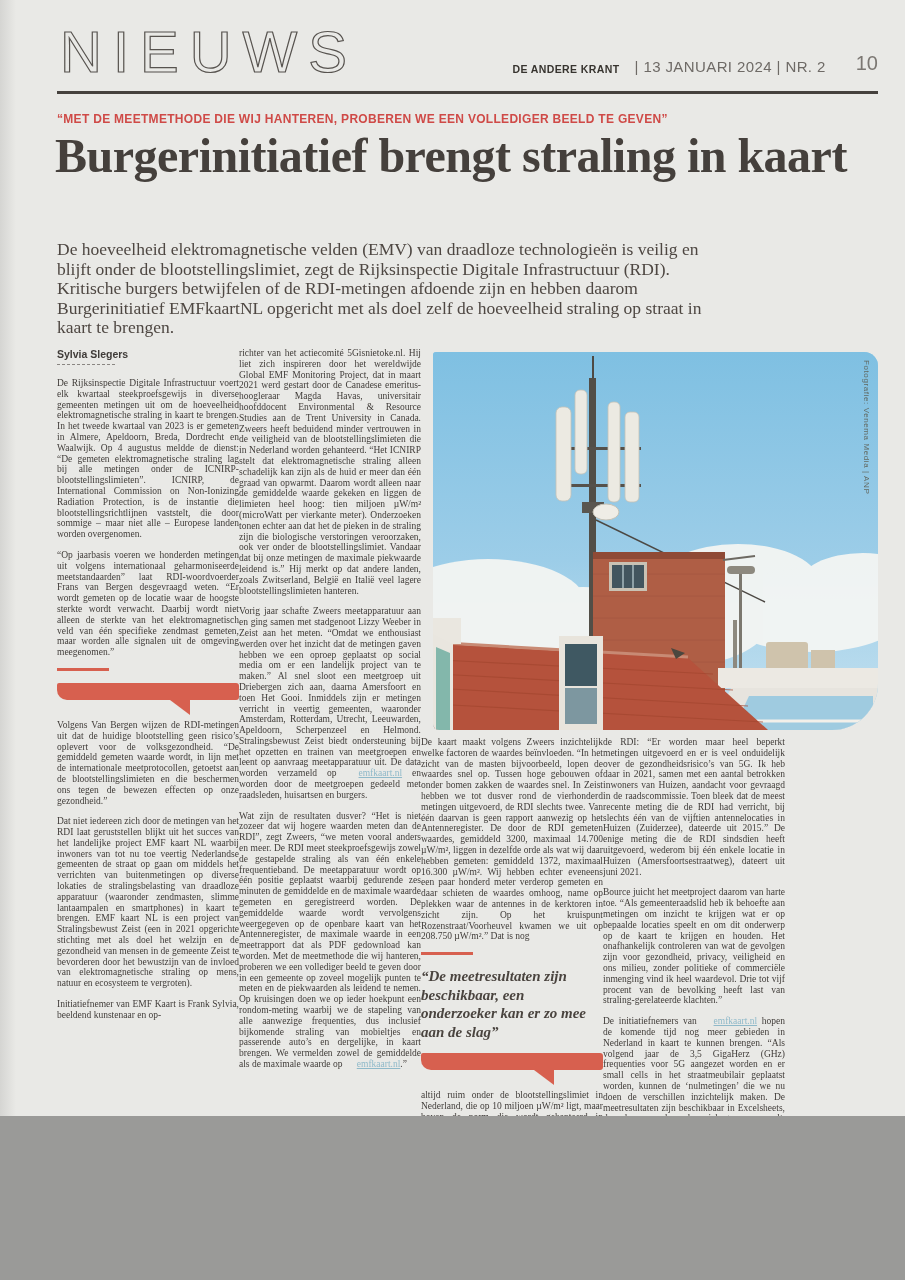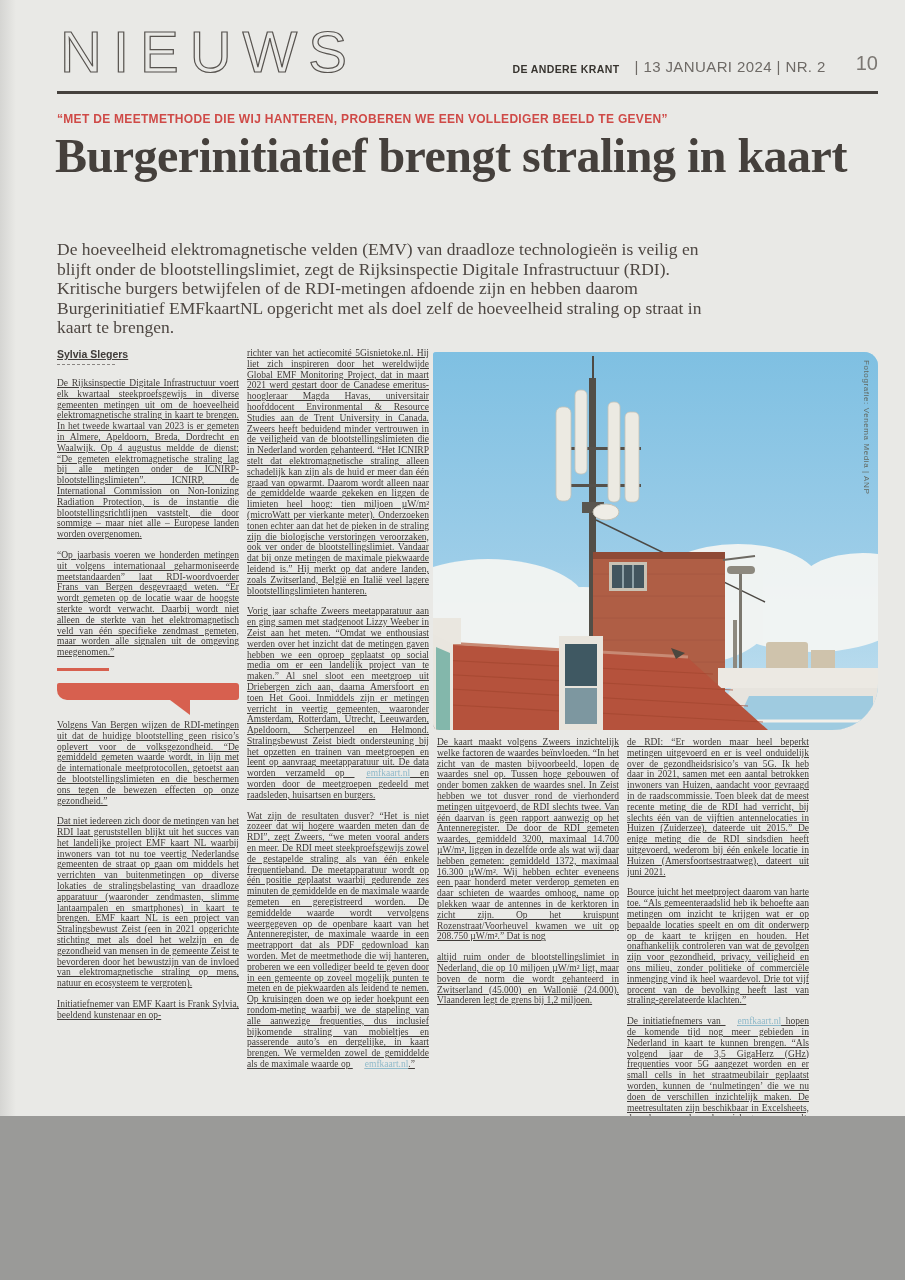--- a/index.html
+++ b/index.html
@@ -24,21 +24,21 @@
 
   
   .kicker{position:absolute;left:57px;top:112px;font-family:"Liberation Sans",sans-serif;
         font-weight:bold;font-size:12px;letter-spacing:.3px;color:#cf4a47;}
   .headline{position:absolute;left:55px;top:128px;font-size:48px;font-weight:bold;
         letter-spacing:-.5px;color:#45403c;white-space:nowrap;}
   .intro{position:absolute;left:57px;top:212px;width:655px;font-size:17.5px;line-height:19.5px;
         color:#4e4742;margin-top:28px;}
 
   
-  .columns{position:absolute;left:57px;top:348px;width:752px;height:932px;display:flex;gap:8px;overflow:hidden;text-decoration:underline;}
+  .columns{position:absolute;left:57px;top:348px;width:752px;height:932px;display:flex;gap:0;overflow:hidden;}
   .col{width:182px;flex:0 0 182px;overflow:hidden;}
   .col-pad{padding-top:389px;}
   .byline{font-family:"Liberation Sans",sans-serif;font-weight:bold;font-size:10.5px;color:#3f3b38;}
   .byline-rule{width:58px;border-top:1.5px dashed #8a8682;margin:4px 0 13px;}
   .para{margin:0 0 10px;font-size:9.5px;line-height:10.8px;text-align:justify;color:#403c39;}
   .inline-link{color:#8fb9c9;text-decoration:underline;cursor:pointer;padding-left:12px;}
   .pq{margin:8px 0 14px;}
   .pq-line{width:52px;height:3px;background:#d7604f;margin:4px 0 12px;}
   .pq-text{font-style:italic;font-weight:600;font-size:15px;line-height:18.5px;color:#4a443f;margin-bottom:12px;}
   .pq-bubble{height:17px;background:#d7604f;border-radius:2px 3px 3px 10px;position:relative;margin-bottom:20px;}
@@ -180,20 +180,25 @@
         <p class="para">Dat niet iedereen zich door de metingen van het RDI laat geruststellen blijkt uit het succes van het landelijke project EMF kaart NL waarbij inwoners van tot nu toe veertig Nederlandse gemeenten de straat op gaan om middels het verrichten van buitenmetingen op diverse lokaties de stralingsbelasting van draadloze apparatuur (waaronder zendmasten, slimme lantaarnpalen en smartphones) in kaart te brengen. EMF kaart NL is een project van Stralingsbewust Zeist (een in 2021 opgerichte stichting met als doel het welzijn en de gezondheid van mensen in de gemeente Zeist te bevorderen door het bewustzijn van de invloed van elektromagnetische straling op mens, natuur en ecosysteem te vergroten).</p>
         <p class="para">Initiatiefnemer van EMF Kaart is Frank Sylvia, beeldend kunstenaar en op-</p>
       </div>
     <div class="col">
         <p class="para">richter van het actiecomité 5Gisnietoke.nl. Hij liet zich inspireren door het wereldwijde Global EMF Monitoring Project, dat in maart 2021 werd gestart door de Canadese emeritus-hoogleraar Magda Havas, universitair hoofddocent Environmental &amp; Resource Studies aan de Trent University in Canada. Zweers heeft beduidend minder vertrouwen in de veiligheid van de blootstellingslimieten die in Nederland worden gehanteerd. “Het ICNIRP stelt dat elektromagnetische straling alleen schadelijk kan zijn als de huid er meer dan één graad van opwarmt. Daarom wordt alleen naar de gemiddelde waarde gekeken en liggen de limieten heel hoog: tien miljoen µW/m² (microWatt per vierkante meter). Onderzoeken tonen echter aan dat het de pieken in de straling zijn die biologische verstoringen veroorzaken, ook ver onder de blootstellingslimiet. Vandaar dat bij onze metingen de maximale piekwaarde leidend is.” Hij merkt op dat andere landen, zoals Zwitserland, België en Italië veel lagere blootstellingslimieten hanteren.</p>
         <p class="para">Vorig jaar schafte Zweers meetapparatuur aan en ging samen met stadgenoot Lizzy Weeber in Zeist aan het meten. “Omdat we enthousiast werden over het inzicht dat de metingen gaven hebben we een oproep geplaatst op social media om er een landelijk project van te maken.” Al snel sloot een meetgroep uit Driebergen zich aan, daarna Amersfoort en toen Het Gooi. Inmiddels zijn er metingen verricht in veertig gemeenten, waaronder Amsterdam, Rotterdam, Utrecht, Leeuwarden, Apeldoorn, Scherpenzeel en Helmond. Stralingsbewust Zeist biedt ondersteuning bij het opzetten en trainen van meetgroepen en leent op aanvraag meetapparatuur uit. De data worden verzameld op <a class="inline-link" href="#">emfkaart.nl</a> en worden door de meetgroepen gedeeld met raadsleden, huisartsen en burgers.</p>
         <p class="para">Wat zijn de resultaten dusver? “Het is niet zozeer dat wij hogere waarden meten dan de RDI”, zegt Zweers, “we meten vooral anders en meer. De RDI meet steekproefsgewijs zowel de gestapelde straling als van één enkele frequentieband. De meetapparatuur wordt op één positie geplaatst waarbij gedurende zes minuten de gemiddelde en de maximale waarde gemeten en geregistreerd worden. De gemiddelde waarde wordt vervolgens weergegeven op de openbare kaart van het Antenneregister, de maximale waarde in een meetrapport dat als PDF gedownload kan worden. Met de meetmethode die wij hanteren, proberen we een vollediger beeld te geven door in een gemeente op zoveel mogelijk punten te meten en de piekwaarden als leidend te nemen. Op kruisingen doen we op ieder hoekpunt een rondom-meting waarbij we de stapeling van alle aanwezige frequenties, dus inclusief bijkomende straling van mobieltjes en passerende auto’s en dergelijke, in kaart brengen. We vermelden zowel de gemiddelde als de maximale waarde op <a class="inline-link" href="#">emfkaart.nl</a>.”</p>
       </div>
     <div class="col col-pad">
         <p class="para">De kaart maakt volgens Zweers inzichtelijk welke factoren de waardes beïnvloeden. “In het zicht van de masten bijvoorbeeld, lopen de waardes snel op. Tussen hoge gebouwen of onder bomen zakken de waardes snel. In Zeist hebben we tot dusver rond de vierhonderd metingen uitgevoerd, de RDI slechts twee. Van één daarvan is geen rapport aanwezig op het Antenneregister. De door de RDI gemeten waardes, gemiddeld 3200, maximaal 14.700 µW/m², liggen in dezelfde orde als wat wij daar hebben gemeten: gemiddeld 1372, maximaal 16.300 µW/m². Wij hebben echter eveneens een paar honderd meter verderop gemeten en daar schieten de waardes omhoog, name op plekken waar de antennes in de kerktoren in zicht zijn. Op het kruispunt Rozenstraat/Voorheuvel kwamen we uit op 208.750 µW/m².” Dat is nog</p>
+        <div class="pq">
+          <div class="pq-line"></div>
+          <div class="pq-text">“De meetresultaten zijn beschikbaar, een onderzoeker kan er zo mee aan de slag”</div>
+          <div class="pq-bubble"></div>
+        </div>
         <p class="para">altijd ruim onder de blootstellingslimiet in Nederland, die op 10 miljoen µW/m² ligt, maar boven de norm die wordt gehanteerd in Zwitserland (45.000) en Wallonië (24.000). Vlaanderen legt de grens bij 1,2 miljoen.</p>
       </div>
     <div class="col col-pad">
         <p class="para">de RDI: “Er worden maar heel beperkt metingen uitgevoerd en er is veel onduidelijk over de gezondheidsrisico’s van 5G. Ik heb daar in 2021, samen met een aantal betrokken inwoners van Huizen, aandacht voor gevraagd in de raadscommissie. Toen bleek dat de meest recente meting die de RDI had verricht, bij slechts één van de vijftien antennelocaties in Huizen (Zuiderzee), dateerde uit 2015.” De enige meting die de RDI sindsdien heeft uitgevoerd, wederom bij één enkele locatie in Huizen (Amersfoortsestraatweg), dateert uit juni 2021.</p>
         <p class="para">Bource juicht het meetproject daarom van harte toe. “Als gemeenteraadslid heb ik behoefte aan metingen om inzicht te krijgen wat er op bepaalde locaties speelt en om dit onderwerp op de kaart te krijgen en houden. Het onafhankelijk controleren van wat de gevolgen zijn voor gezondheid, privacy, veiligheid en ons milieu, zonder politieke of commerciële inmenging vind ik heel waardevol. Drie tot vijf procent van de bevolking heeft last van straling-gerelateerde klachten.”</p>
         <p class="para">De initiatiefnemers van <a class="inline-link" href="#">emfkaart.nl</a> hopen de komende tijd nog meer gebieden in Nederland in kaart te kunnen brengen. “Als volgend jaar de 3,5 GigaHerz (GHz) frequenties voor 5G aangezet worden en er small cells in het straatmeubilair geplaatst worden, kunnen de ‘nulmetingen’ die we nu doen de verschillen inzichtelijk maken. De meetresultaten zijn beschikbaar in Excelsheets, dus als een onderzoeker zich geroepen voelt, kan die er zo mee aan de slag”, aldus Zweers. ■</p>
         <div class="footnote"><span class="fn-arrow">▶ </span>Voor meer informatie over de ICNIRP-normen: <a class="fn-link" href="#">dakl.nl/ongemakkelijke-waarheid-5g</a></div>
       </div>
   </div>
 

